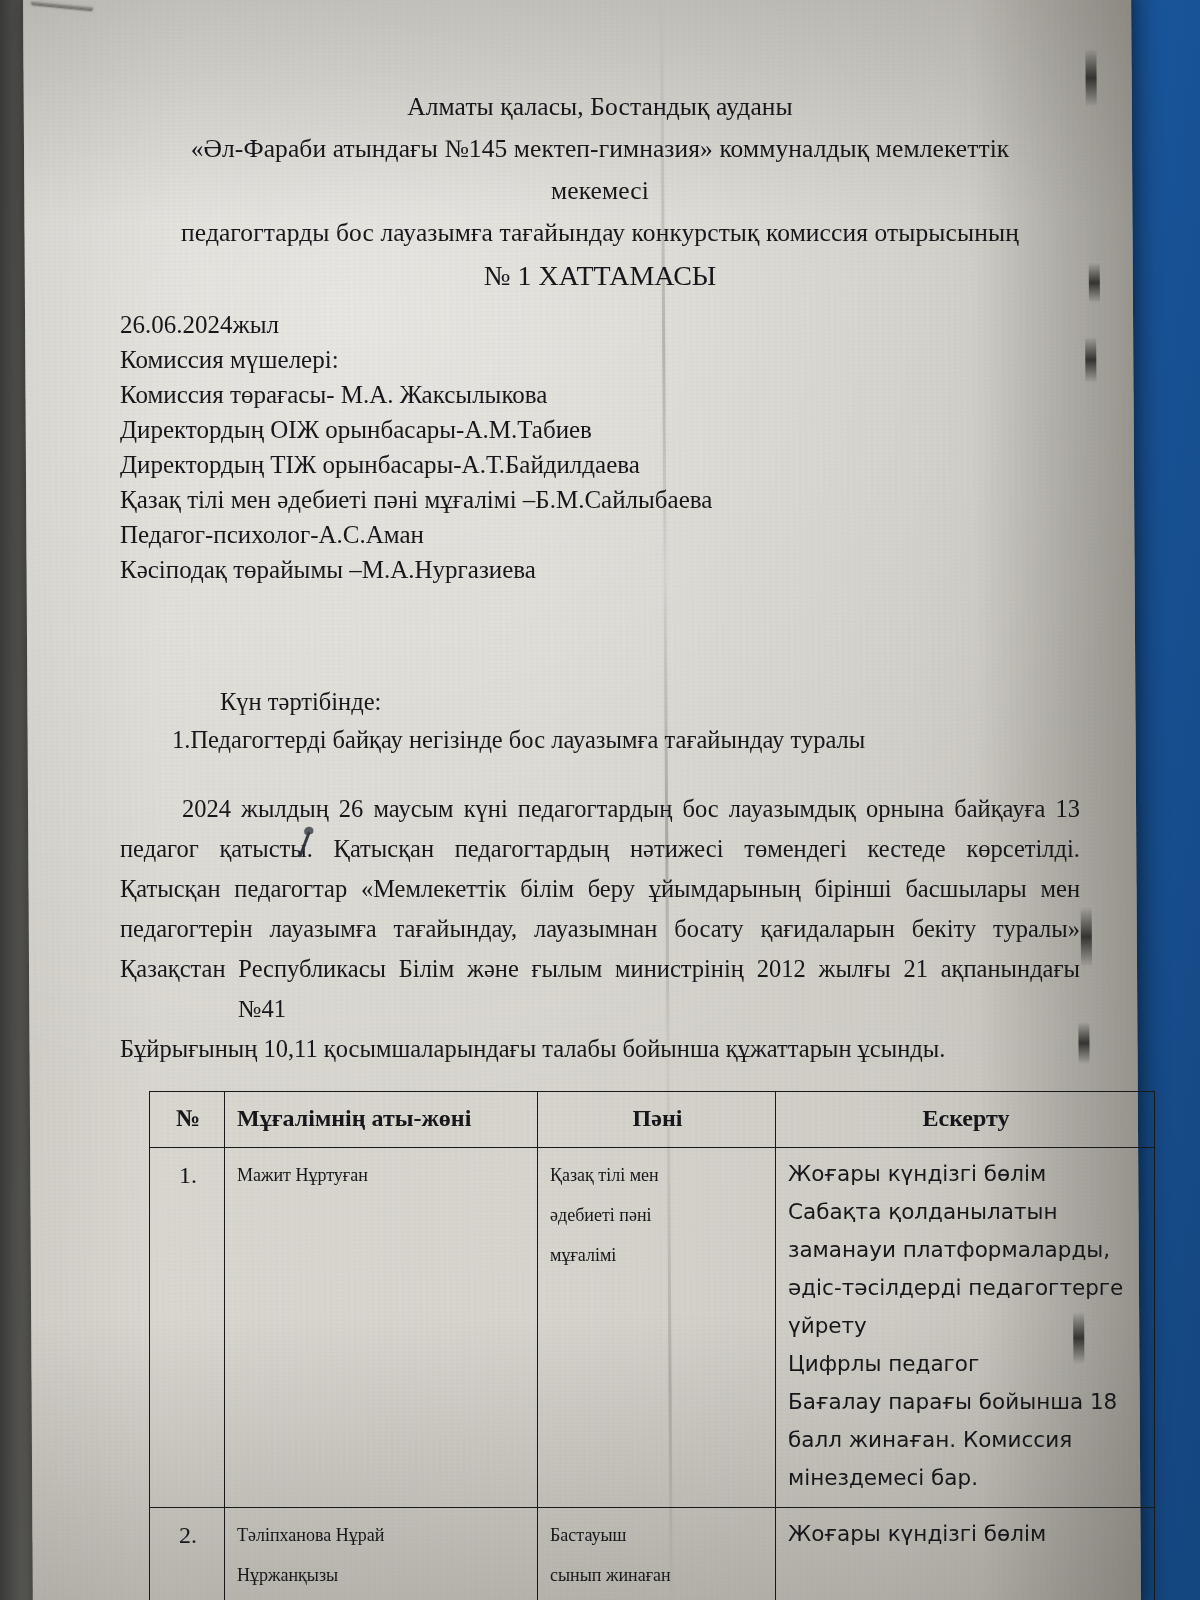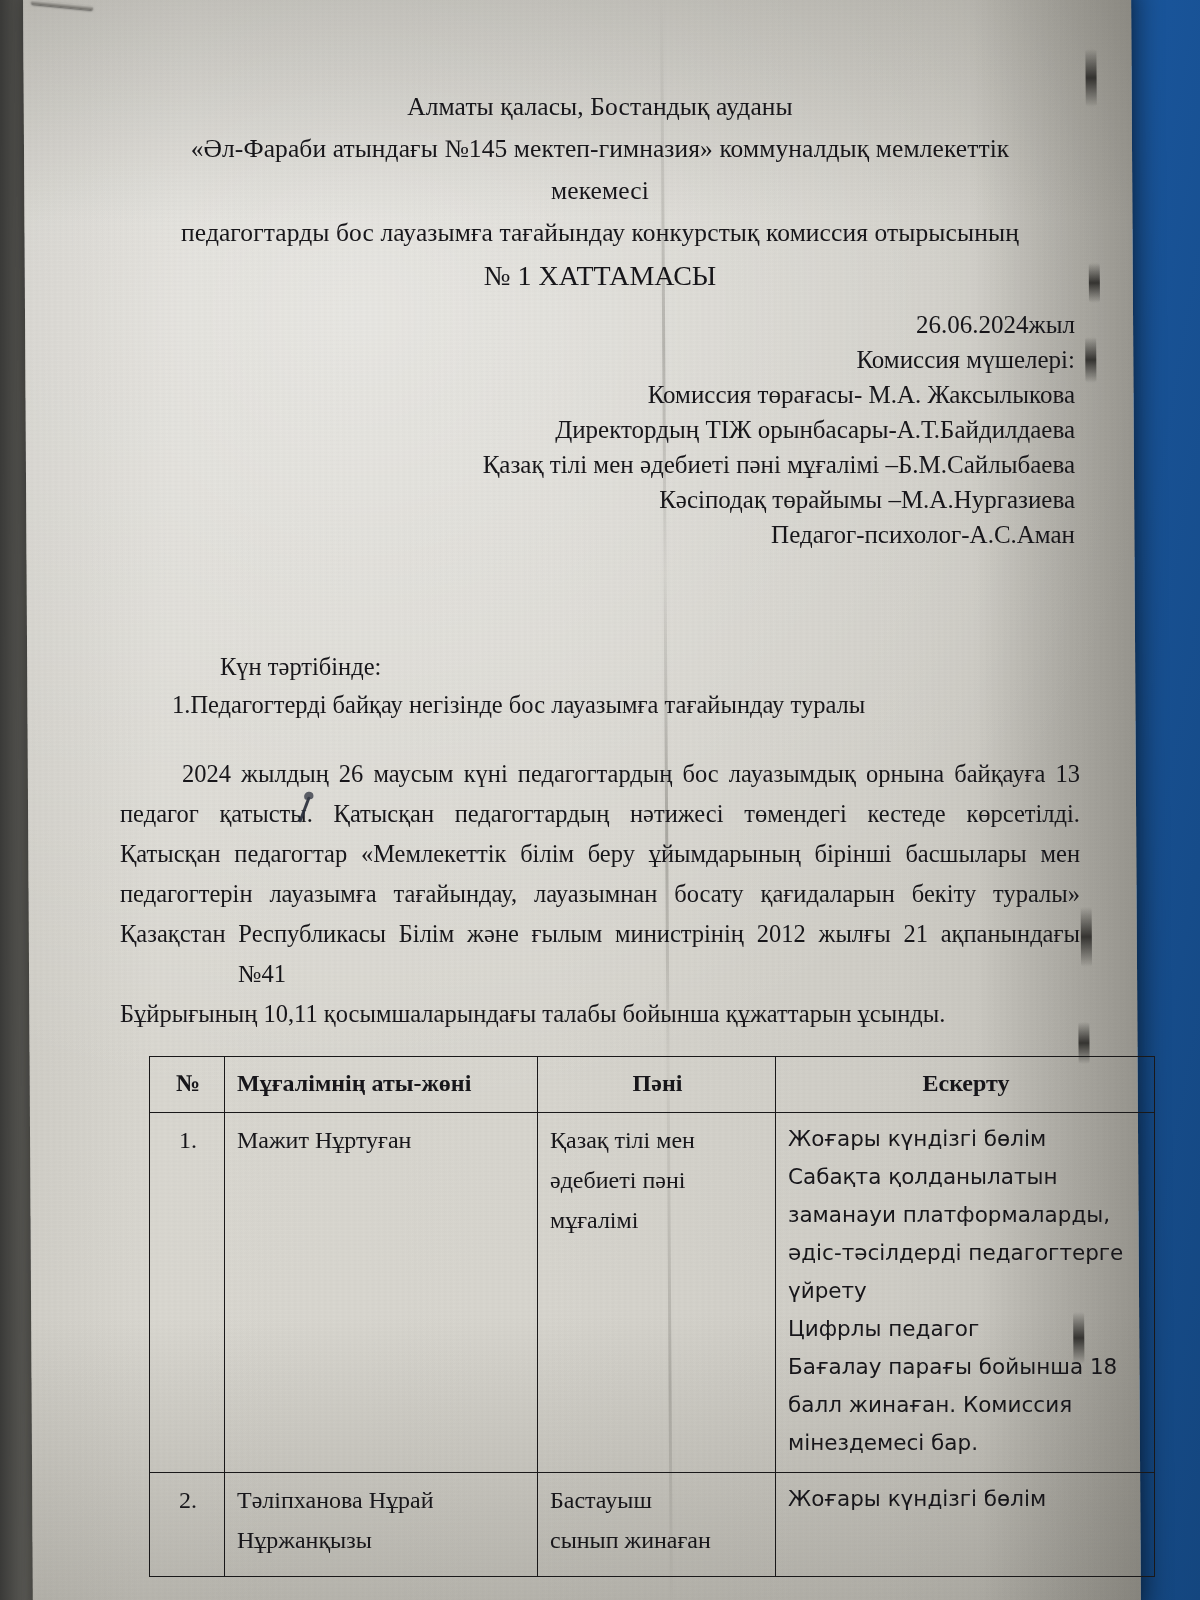--- a/index.html
+++ b/index.html
@@ -114,21 +114,21 @@
   .ttl-2 { font-size: 25.5px; }
   .proto {
     text-align: center;
     font-size: 28px;
     line-height: 42px;
     margin-top: 1px;
     font-family: Liberation Serif, serif;
   }
 
   .right-block {
-    text-align: right;
+    text-align: left;
     font-size: 25px;
     line-height: 35px;
     margin-top: 10px;
     padding-right: 5px;
   }
   .right-block div { white-space: nowrap; }
 
   .agenda {
     margin-top: 96px;
     font-size: 24.5px;
@@ -189,21 +189,21 @@
   th {
     font-weight: bold;
     font-size: 24px;
     line-height: 38px;
     text-align: center;
     padding-bottom: 4px;
   }
   th.c-name { text-align: left; }
 
   td {
-    font-size: 24px;
+    font-size: 18px;
     line-height: 40px;
     font-weight: normal;
   }
   td.c-no { font-size: 24px; padding-top: 8px; }
   td.c-note {
     font-family: "DejaVu Sans", "Liberation Sans", sans-serif;
     font-size: 21.5px;
     line-height: 38px;
     padding-top: 9px;
   }
@@ -244,24 +244,25 @@
       <div class="ttl ttl-2">«Әл-Фараби атындағы №145 мектеп-гимназия» коммуналдық мемлекеттік</div>
       <div class="ttl">мекемесі</div>
       <div class="ttl">педагогтарды бос лауазымға тағайындау конкурстық комиссия отырысының</div>
       <div class="proto">№ 1 ХАТТАМАСЫ</div>
     </div>
 
     <div class="right-block">
       <div>26.06.2024жыл</div>
       <div>Комиссия мүшелері:</div>
       <div>Комиссия төрағасы- М.А. Жаксылыкова</div>
+      <div>Директордың ОІЖ орынбасары-А.М.Табиев</div>
       <div>Директордың ТІЖ орынбасары-А.Т.Байдилдаева</div>
       <div>Қазақ тілі мен әдебиеті пәні мұғалімі –Б.М.Сайлыбаева</div>
+      <div>Педагог-психолог-А.С.Аман</div>
       <div>Кәсіподақ төрайымы –М.А.Нургазиева</div>
-      <div>Педагог-психолог-А.С.Аман</div>
     </div>
 
     <div class="agenda">
       <div class="ag-1">Күн тәртібінде:</div>
       <div class="ag-2">1.Педагогтерді байқау негізінде бос лауазымға тағайындау туралы</div>
     </div>
 
     <div class="para">
       <span>2024 жылдың 26 маусым күні педагогтардың бос лауазымдық орнына байқауға  13 педагог қатысты. Қатысқан педагогтардың нәтижесі  төмендегі кестеде  көрсетілді.  Қатысқан педагогтар  «Мемлекеттік білім беру ұйымдарының бірінші басшылары мен педагогтерін лауазымға тағайындау, лауазымнан босату қағидаларын бекіту туралы» Қазақстан Республикасы Білім және ғылым министрінің 2012 жылғы 21 ақпанындағы</span>
       <span style="display:inline-block; width:118px;"></span><span>№41</span>

